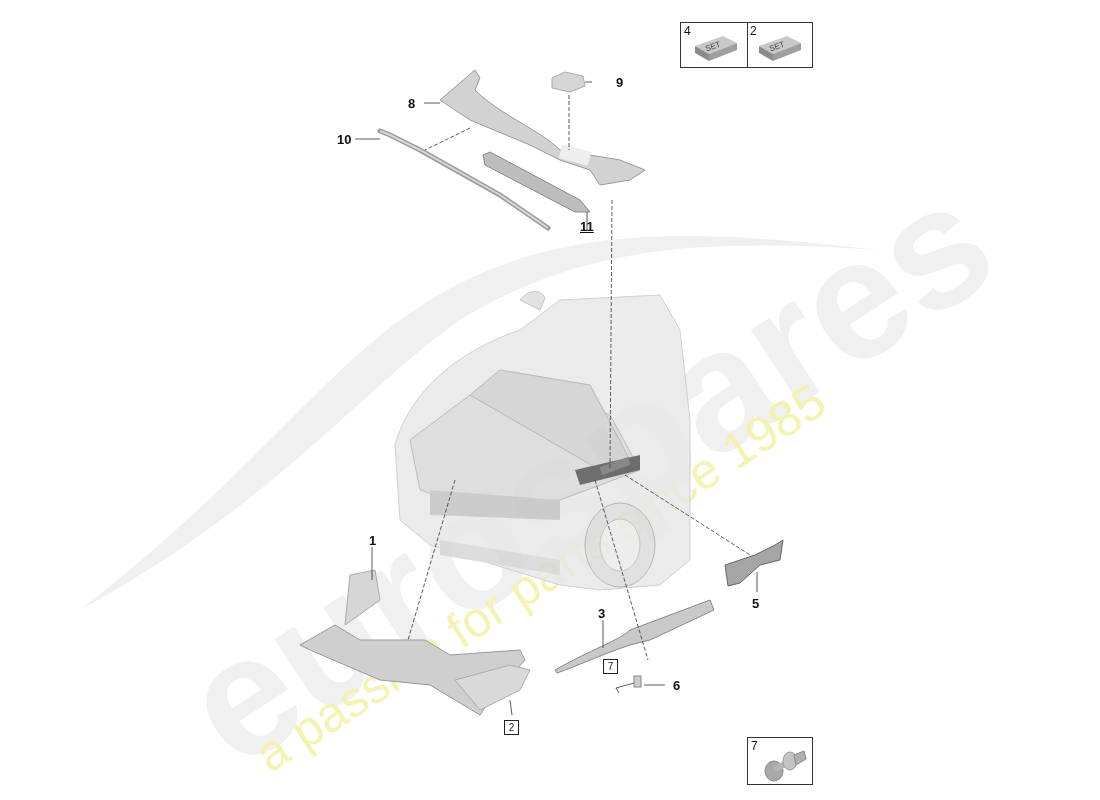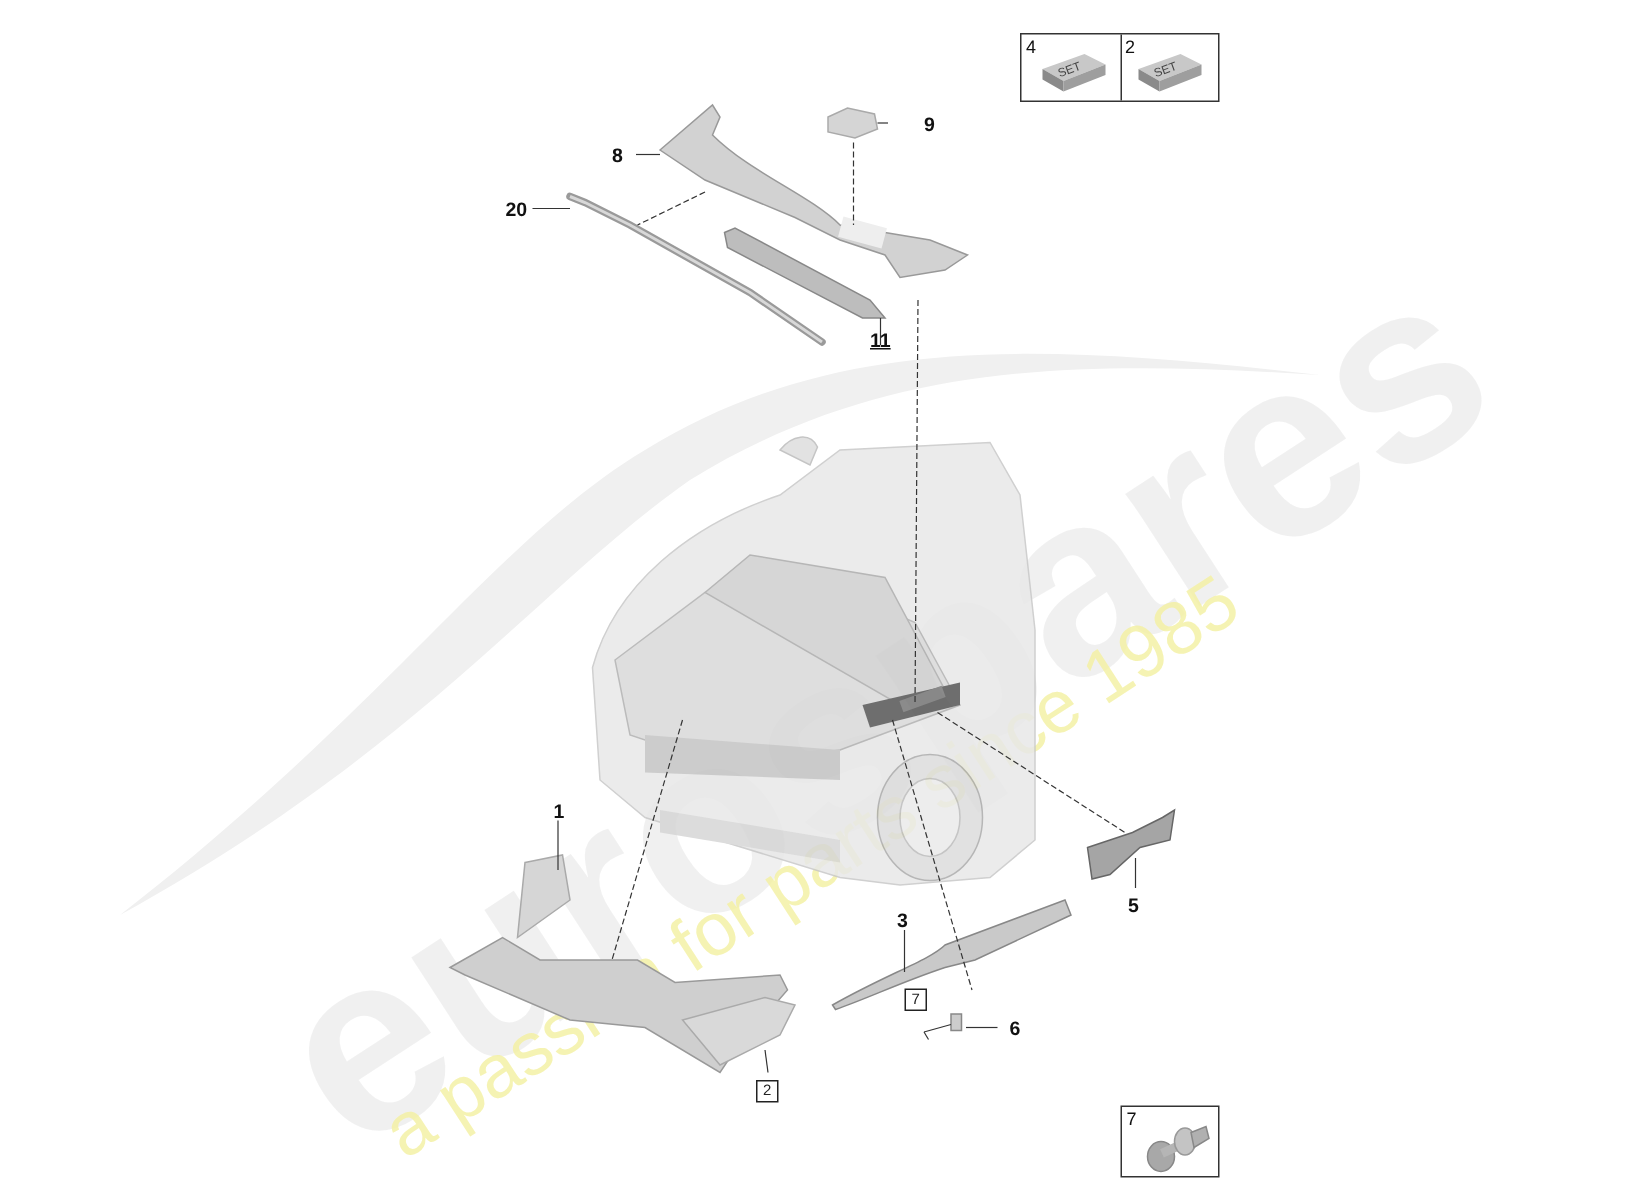--- a/index.html
+++ b/index.html
@@ -98,21 +98,21 @@
       <line x1="612" y1="200" x2="610" y2="470"></line>
       <line x1="470" y1="128" x2="425" y2="150"></line>
       <line x1="455" y1="480" x2="408" y2="640"></line>
       <line x1="595" y1="480" x2="648" y2="660"></line>
       <line x1="625" y1="475" x2="750" y2="555"></line>
     </g>
   </svg>
 
   <span class="callout" style="left:408px;top:97px;">8</span>
   <span class="callout" style="left:616px;top:76px;">9</span>
-  <span class="callout" style="left:337px;top:133px;">20</span>
+  <span class="callout" style="left:337px;top:133px;">10</span>
   <span class="callout" style="left:580px;top:220px;text-decoration:underline;">11</span>
   <span class="callout" style="left:369px;top:534px;">1</span>
   <span class="callout" style="left:598px;top:607px;">3</span>
   <span class="callout" style="left:752px;top:597px;">5</span>
   <span class="callout" style="left:673px;top:679px;">6</span>
 
   <span class="boxed" style="left:504px;top:720px;">2</span>
   <span class="boxed" style="left:603px;top:659px;">7</span>
 
   <div class="kitbox" style="left:747px;top:737px;width:64px;height:46px;">

